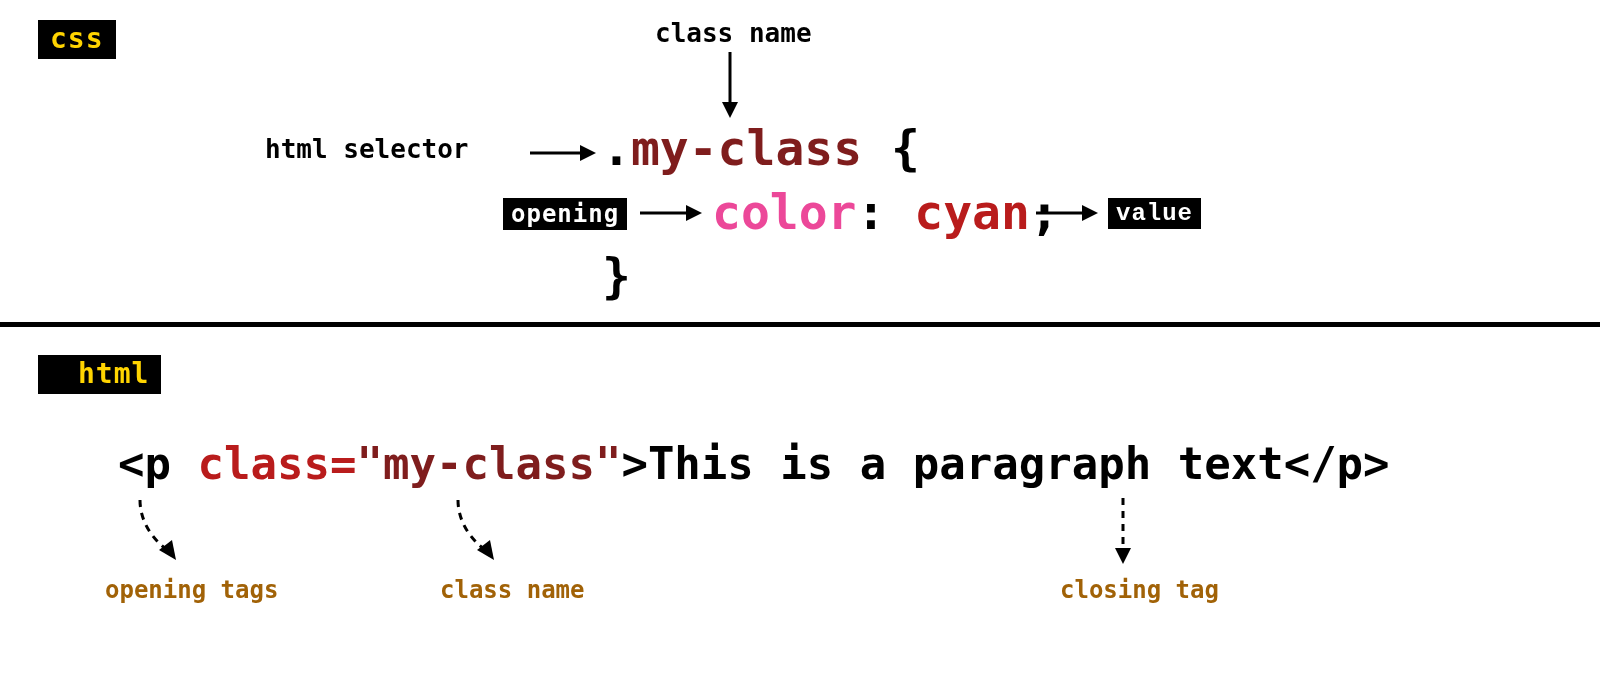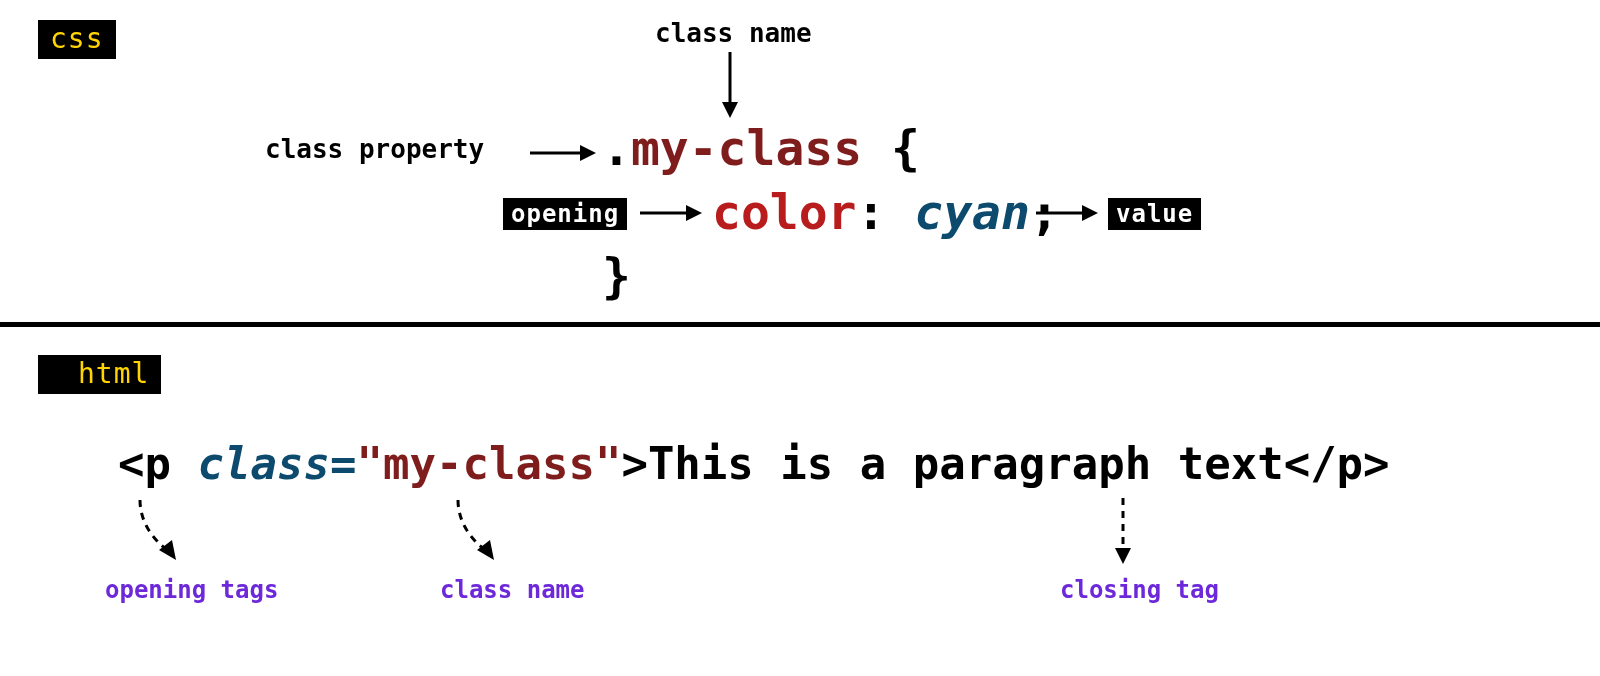--- a/index.html
+++ b/index.html
@@ -8,58 +8,58 @@
     width: 1600px;
     height: 676px;
     background: #ffffff;
     font-family: "Consolas", "Menlo", "DejaVu Sans Mono", "Courier New", monospace;
     overflow: hidden;
   }
   .abs { position: absolute; }
   .badge {
     background: #000;
     color: #ffd400;
-    font-weight: 400;
+    font-weight: 700;
     font-size: 28px;
     padding: 2px 12px 4px 12px;
     letter-spacing: 1px;
   }
   .inv {
     background: #000;
     color: #fff;
     font-weight: 700;
     font-size: 24px;
     padding: 2px 8px;
     letter-spacing: 1px;
   }
   .lbl {
     color: #000;
     font-weight: 700;
     font-size: 26px;
   }
   .redlbl {
-    color: #6d28d9;
+    color: #a16207;
     font-weight: 700;
     font-size: 24px;
   }
   .code-big {
     font-size: 48px;
     font-weight: 700;
     color: #000;
     white-space: pre;
   }
   .code-med {
     font-size: 44px;
     font-weight: 700;
     color: #000;
     white-space: pre;
   }
   .green { color: #7f1d1d; }
-  .red   { color: #b91c1c; }
-  .blue  { color: #0c4a6e; font-style: italic; }
+  .red   { color: #ec4899; }
+  .blue  { color: #b91c1c; }
   .black { color: #000; }
   .divider {
     position: absolute;
     left: 0;
     width: 1600px;
     height: 5px;
     background: #000;
   }
 </style>
 </head>
@@ -67,21 +67,21 @@
 
 <div class="abs badge" style="left:38px; top:20px;">css</div>
 
 <div class="abs lbl" style="left:655px; top:18px;">class name</div>
 
 <svg class="abs" style="left:715px; top:52px;" width="30" height="68">
   <line x1="15" y1="0" x2="15" y2="54" stroke="#000" stroke-width="3"></line>
   <polygon points="15,66 7,50 23,50" fill="#000"></polygon>
 </svg>
 
-<div class="abs lbl" style="left:265px; top:134px;">class property</div>
+<div class="abs lbl" style="left:265px; top:134px;">html selector</div>
 
 <svg class="abs" style="left:530px; top:138px;" width="68" height="30">
   <line x1="0" y1="15" x2="54" y2="15" stroke="#000" stroke-width="3"></line>
   <polygon points="66,15 50,7 50,23" fill="#000"></polygon>
 </svg>
 
 <div class="abs code-big" style="left:602px; top:120px;"><span class="black">.</span><span class="green">my-class</span><span class="black"> </span><span class="black">{</span></div>
 
 <div class="abs inv" style="left:503px; top:198px;">opening</div>
 
@@ -90,21 +90,21 @@
   <polygon points="62,15 46,7 46,23" fill="#000"></polygon>
 </svg>
 
 <div class="abs code-big" style="left:712px; top:184px;"><span class="red">color</span><span class="black">:</span><span class="black"> </span><span class="blue">cyan</span><span class="black">;</span></div>
 
 <svg class="abs" style="left:1036px; top:198px;" width="64" height="30">
   <line x1="0" y1="15" x2="50" y2="15" stroke="#000" stroke-width="3"></line>
   <polygon points="62,15 46,7 46,23" fill="#000"></polygon>
 </svg>
 
-<div class="abs inv" style="left:1108px; top:198px;">value</div>
+<div class="abs inv" style="left:1108px; top:198px;font-family:Liberation Mono, monospace;">value</div>
 
 <div class="abs code-big" style="left:602px; top:248px;"><span class="black">}</span></div>
 
 <div class="divider" style="top:322px;"></div>
 
 <div class="abs badge" style="left:38px; top:355px;padding-left:40px;">html</div>
 
 <div class="abs code-med" style="left:118px; top:438px;"><span class="black">&lt;</span><span class="black">p</span><span class="black"> </span><span class="blue">class</span><span class="blue">=</span><span class="green">"</span><span class="green">my-class</span><span class="green">"</span><span class="black">&gt;</span><span class="black">This is a paragraph text</span><span class="black">&lt;/p&gt;</span></div>
 
 <svg class="abs" style="left:130px; top:496px;" width="60" height="72">

